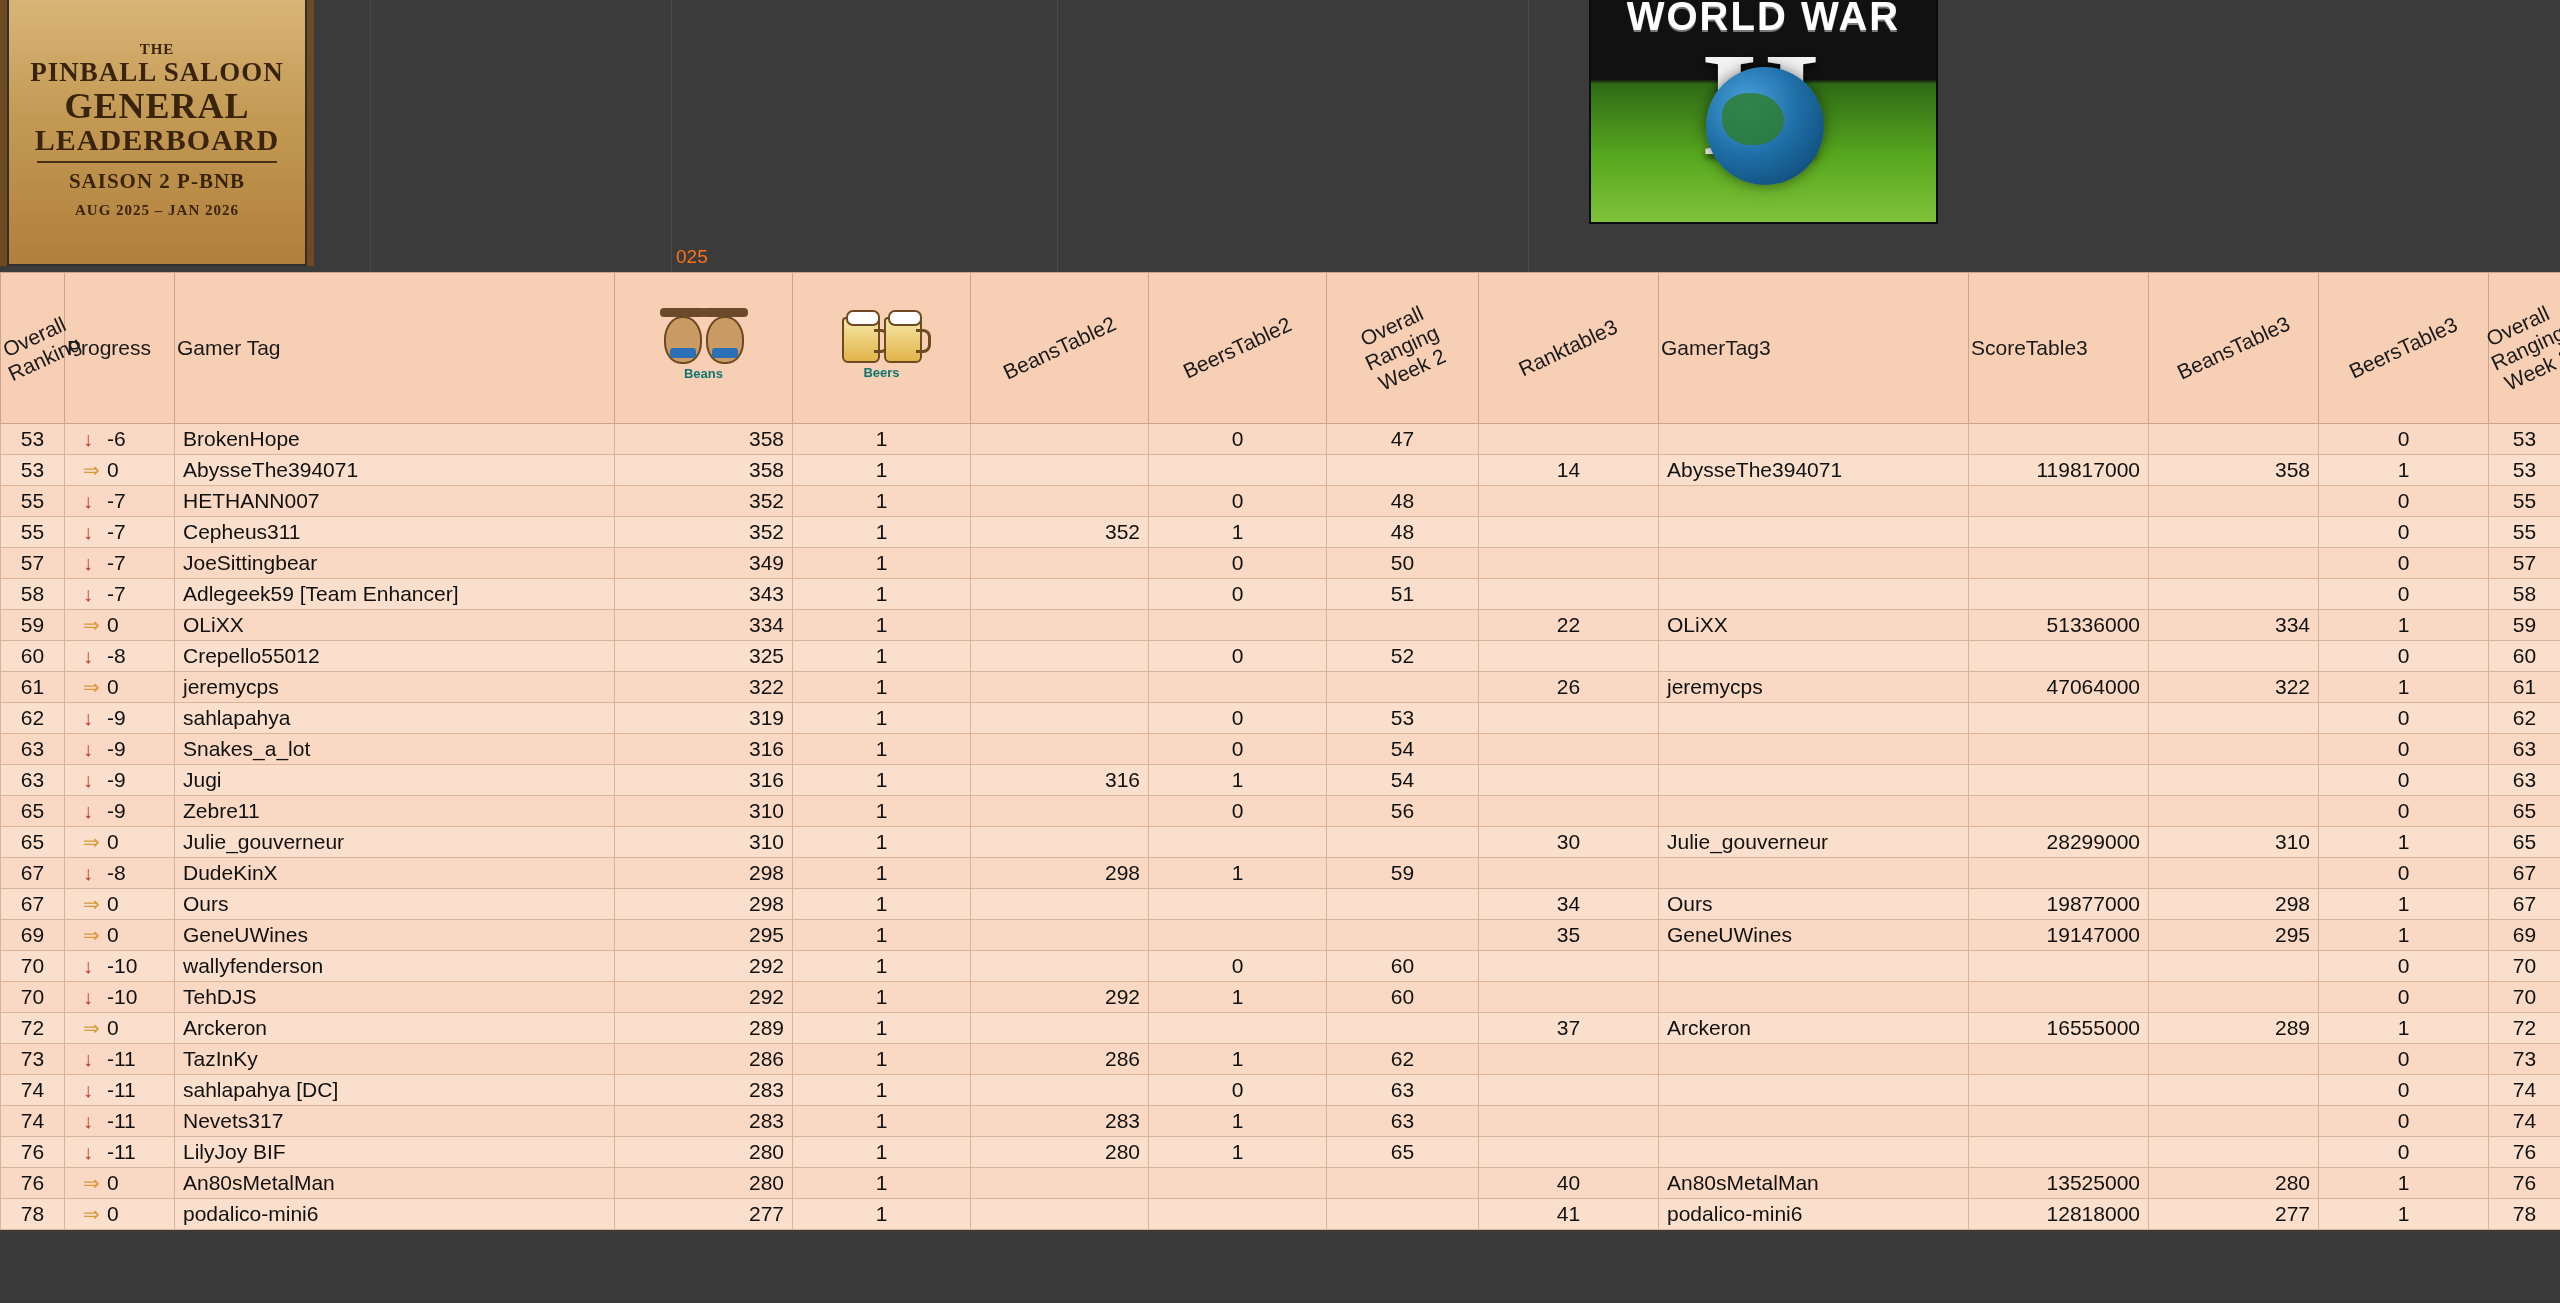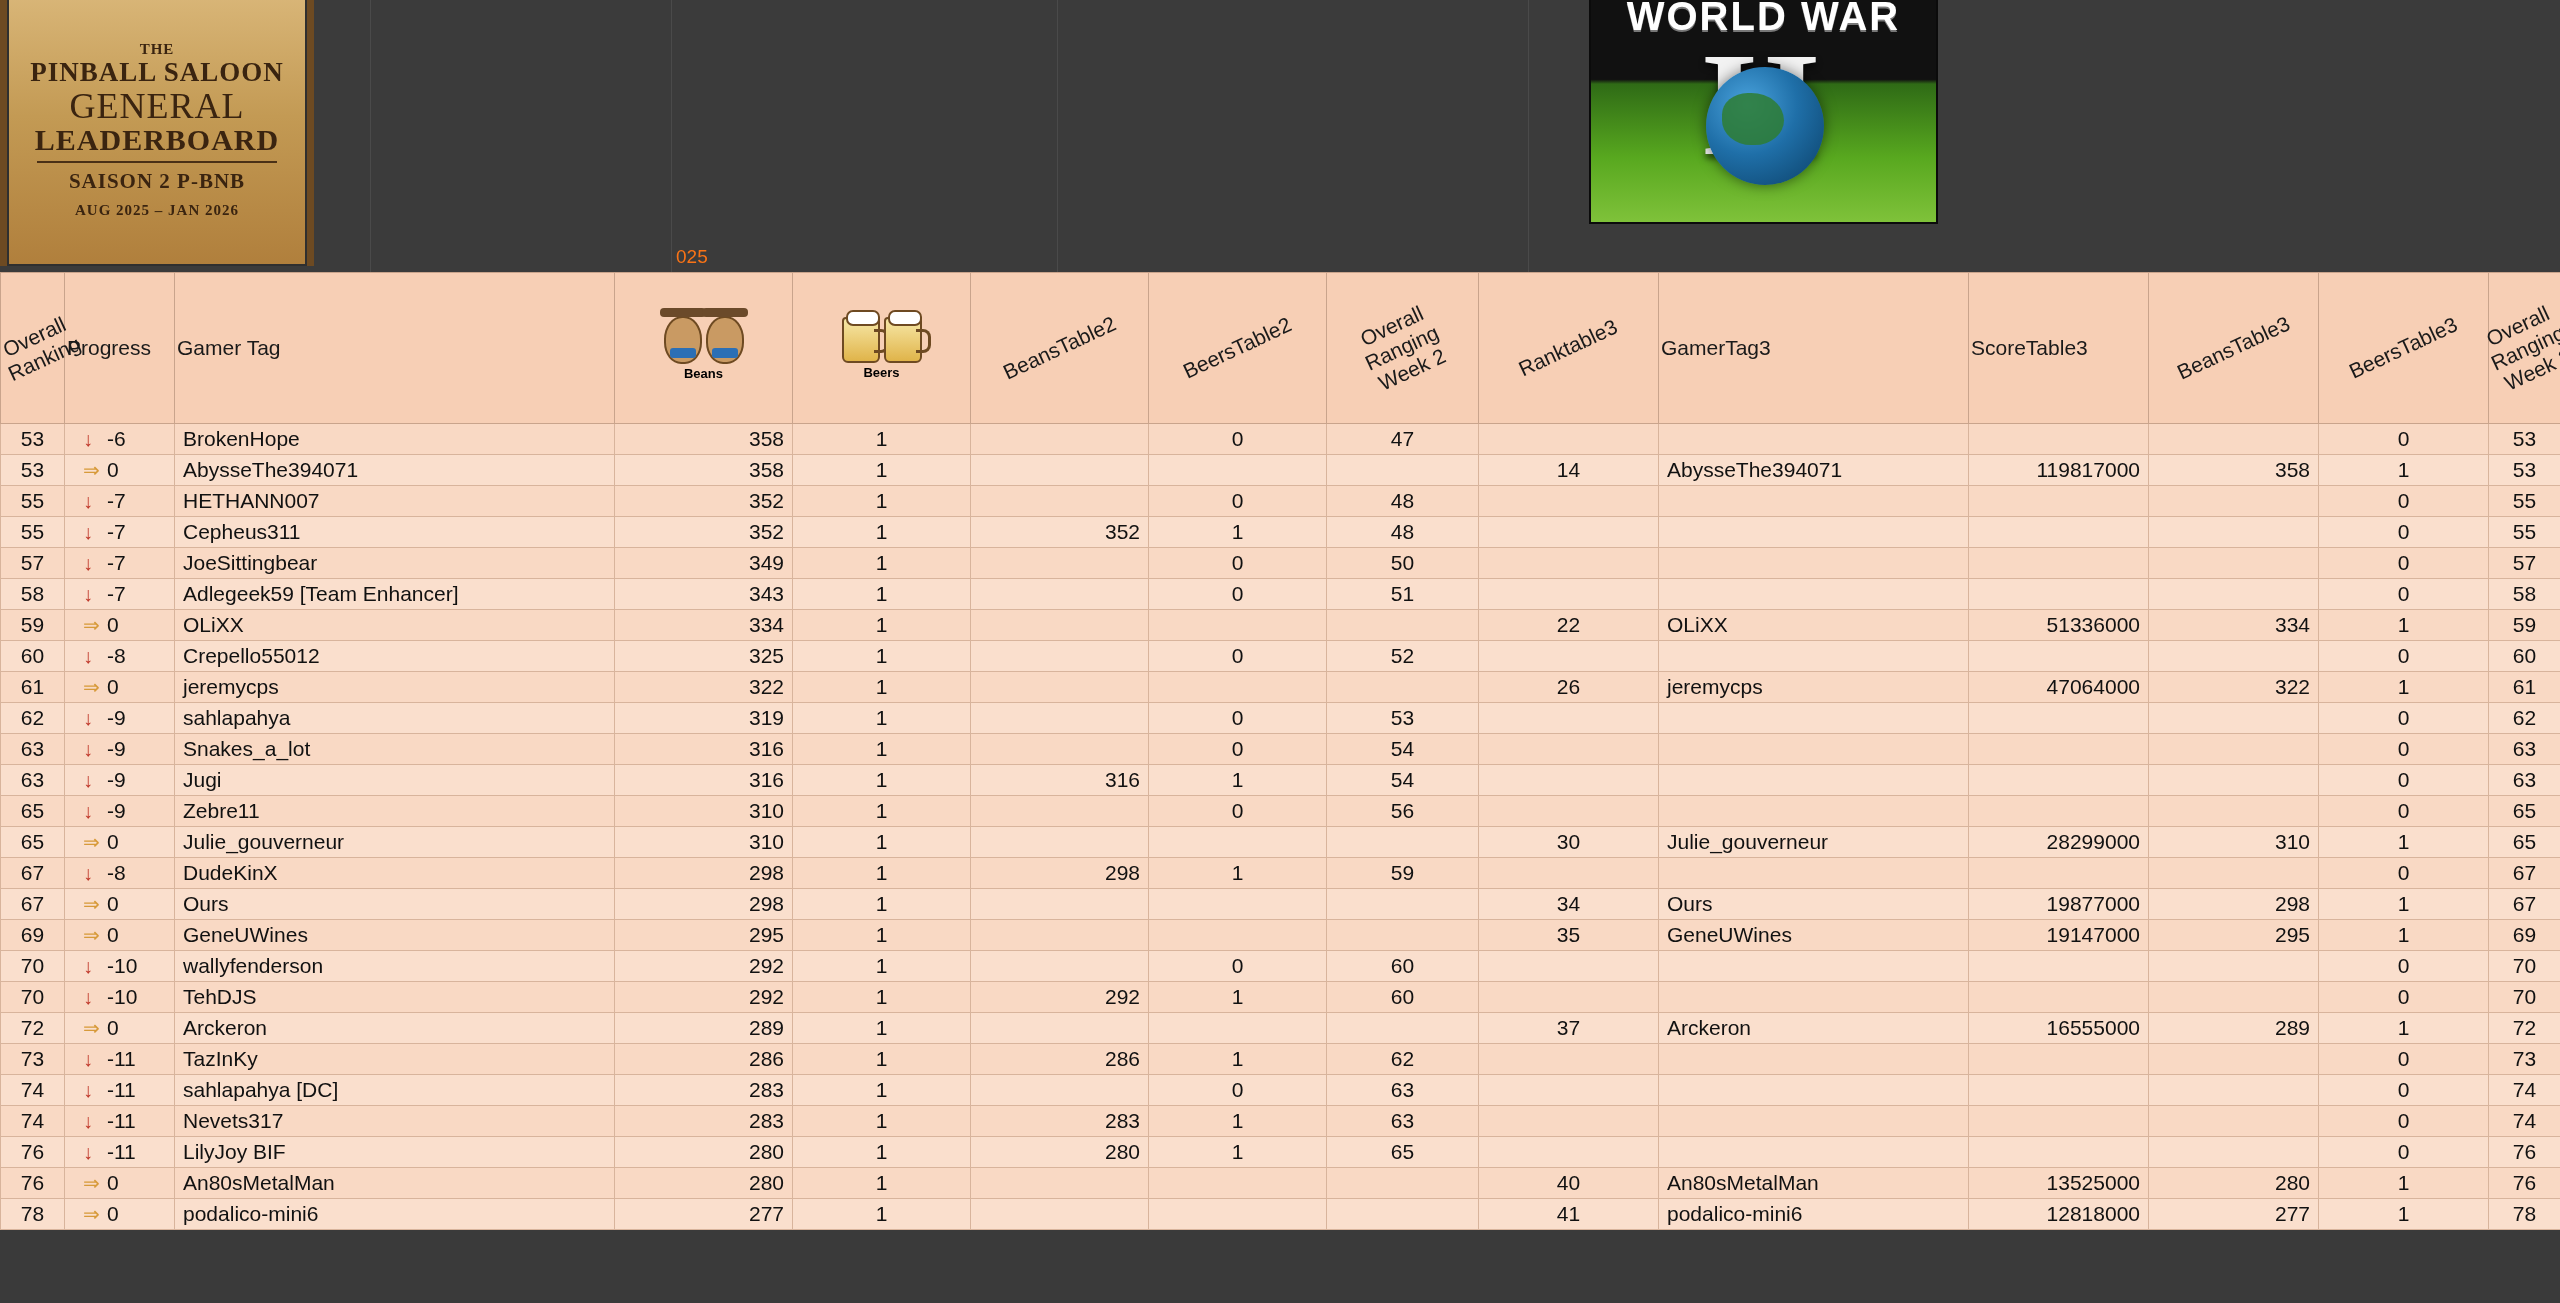--- a/index.html
+++ b/index.html
@@ -29,21 +29,21 @@
     background:linear-gradient(#d9b678,#c39a54 45%,#b07f3c);
     border-left:7px solid #6d4a22;border-right:7px solid #6d4a22;
     box-shadow:0 0 0 2px #2f2f2f inset;
     color:#3a2410;text-align:center;
     display:flex;flex-direction:column;justify-content:center;
     font-family:"Liberation Serif", serif;
     letter-spacing:1px;
   }
   .saloon .l1{font-size:15px;font-weight:bold;}
   .saloon .l2{font-size:27px;font-weight:bold;line-height:1.05;}
-  .saloon .l3{font-size:36px;font-weight:normal;line-height:1.0;margin-top:2px;}
+  .saloon .l3{font-size:36px;font-weight:bold;line-height:1.0;margin-top:2px;}
   .saloon .l4{font-size:30px;font-weight:bold;line-height:1.05;}
   .saloon .sep{height:2px;background:#4a3016;margin:6px 30px;}
   .saloon .l5{font-size:21px;font-weight:bold;}
   .saloon .l6{font-size:15px;font-weight:bold;margin-top:8px;}
 
   
   .wwh{
     position:absolute;left:60px;top:-10px;width:345px;height:230px;
     background:linear-gradient(180deg,#111 0%,#111 38%,#2f6b16 40%,#58a81f 72%,#7fc23a 100%);
     border:2px solid #0b0b0b;overflow:hidden;
@@ -126,21 +126,21 @@
     background:linear-gradient(#f6e7a6,#e0b44a);border:2px solid #6e4a22;position:relative;
   }
   .mug:before{
     content:"";position:absolute;left:2px;top:-9px;width:30px;height:12px;
     background:#fff;border:2px solid #6e4a22;border-radius:7px;
   }
   .mug:after{
     content:"";position:absolute;right:-11px;top:10px;width:12px;height:18px;
     border:3px solid #6e4a22;border-left:none;border-radius:0 8px 8px 0;
   }
-  .iconlabel{font-size:13px;font-weight:bold;color:#000000;}
+  .iconlabel{font-size:13px;font-weight:bold;color:#0f766e;}
 
   tbody td{
     border:1px solid #d8b49c;
     height:30px;font-size:21px;color:#111;
     padding:0 8px;background:#f9d9c4;
     white-space:nowrap;overflow:hidden;
   }
   tbody tr:nth-child(even) td{background:#fadfcd;}
   td.num{text-align:right;}
   td.ctr{text-align:center;}

